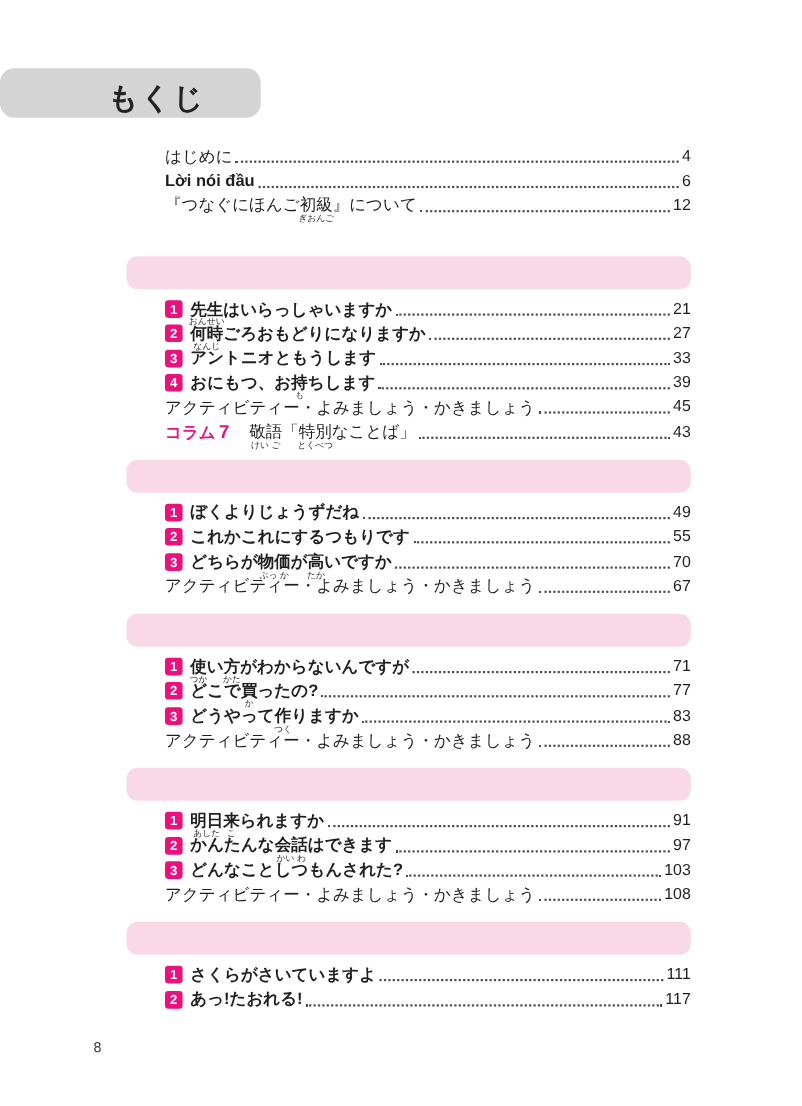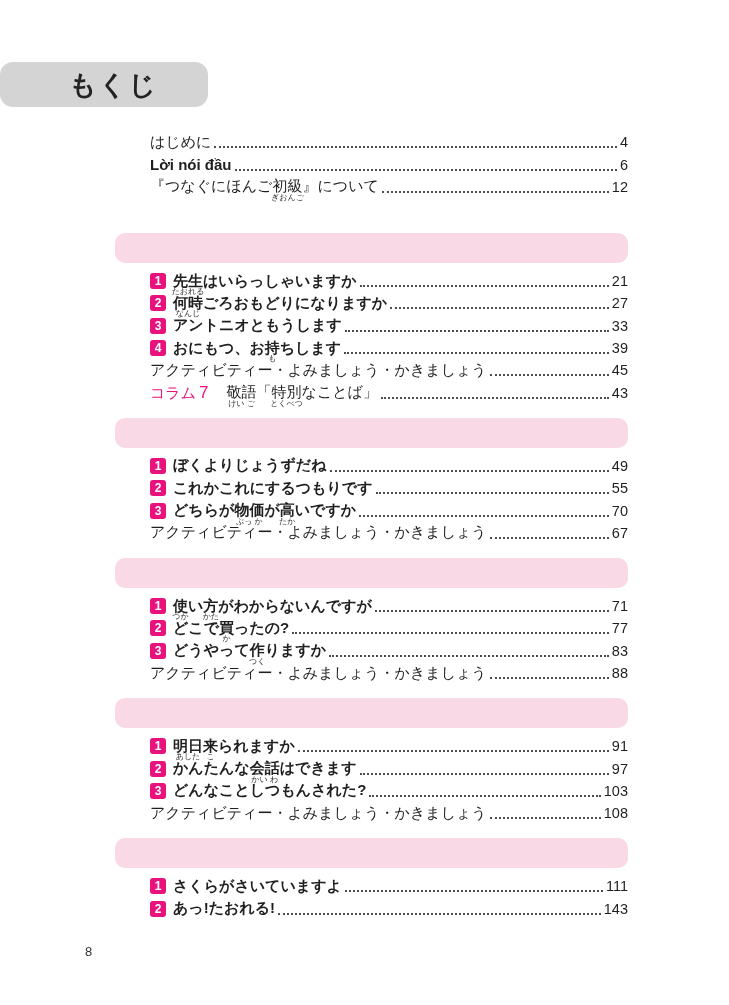--- a/index.html
+++ b/index.html
@@ -16,24 +16,24 @@
   }
   .page{
     position:relative;
     width:729px;height:1005px;
     background:#ffffff;
     overflow:hidden;
   }
   
   .tab{
     position:absolute;left:0;top:62px;
-    width:208px;height:45px;
+    width:237px;height:45px;
     background:var(--tab);
     border-radius:13px;
-    display:flex;align-items:center;justify-content:flex-end;
+    display:flex;align-items:flex-end;justify-content:flex-end;
     padding-right:50px;
   }
   .tab-title{
     font-size:27px;font-weight:bold;color:#222;
     letter-spacing:2px;
   }
   
   .front-matter{
     position:absolute;left:118px;top:131px;width:510px;
   }
@@ -58,21 +58,21 @@
   .badge{
     flex:none;width:16px;height:16px;
     background:var(--accent);border-radius:3px;
     color:#fff;font-size:12px;font-weight:bold;
     line-height:16px;text-align:center;
     margin-right:7px;
   }
   .title{white-space:nowrap;}
   .bold{font-weight:bold;}
   .col-label{
-    color:var(--accent);font-weight:normal;
+    color:var(--accent);font-weight:bold;
     margin-right:18px;white-space:nowrap;
   }
   .col-label .num{font-size:17px;margin-left:3px;}
   .leader{
     flex:1;height:0;
     border-bottom:2px dotted #4d4d4d;
     margin:0 3px;
     transform:translateY(5px);
   }
   .pagenum{
@@ -118,21 +118,21 @@
         <span class="leader"></span>
         <span class="pagenum">12</span>
       </div>
     </div>
 
   <div class="sections" id="sections">
       <div class="section">
         <div class="band"></div>
         <div class="row">
           <span class="badge">1</span>
-          <span class="title bold"><span class="rb">先生<span class="rt">たおれる</span></span>はいらっしゃいますか</span>
+          <span class="title bold"><span class="rb">先生<span class="rt">おんせい</span></span>はいらっしゃいますか</span>
           <span class="leader"></span>
           <span class="pagenum">21</span>
         </div>
         <div class="row">
           <span class="badge">2</span>
           <span class="title bold"><span class="rb">何時<span class="rt">なんじ</span></span>ごろおもどりになりますか</span>
           <span class="leader"></span>
           <span class="pagenum">27</span>
         </div>
         <div class="row">
@@ -242,20 +242,20 @@
         <div class="row">
           <span class="badge">1</span>
           <span class="title bold">さくらがさいていますよ</span>
           <span class="leader"></span>
           <span class="pagenum">111</span>
         </div>
         <div class="row">
           <span class="badge">2</span>
           <span class="title bold">あっ!たおれる!</span>
           <span class="leader"></span>
-          <span class="pagenum">143</span>
+          <span class="pagenum">117</span>
         </div>
       </div>
     </div>
 
   <div class="corner-page">8</div>
 
 </div>
 
 </body></html>

